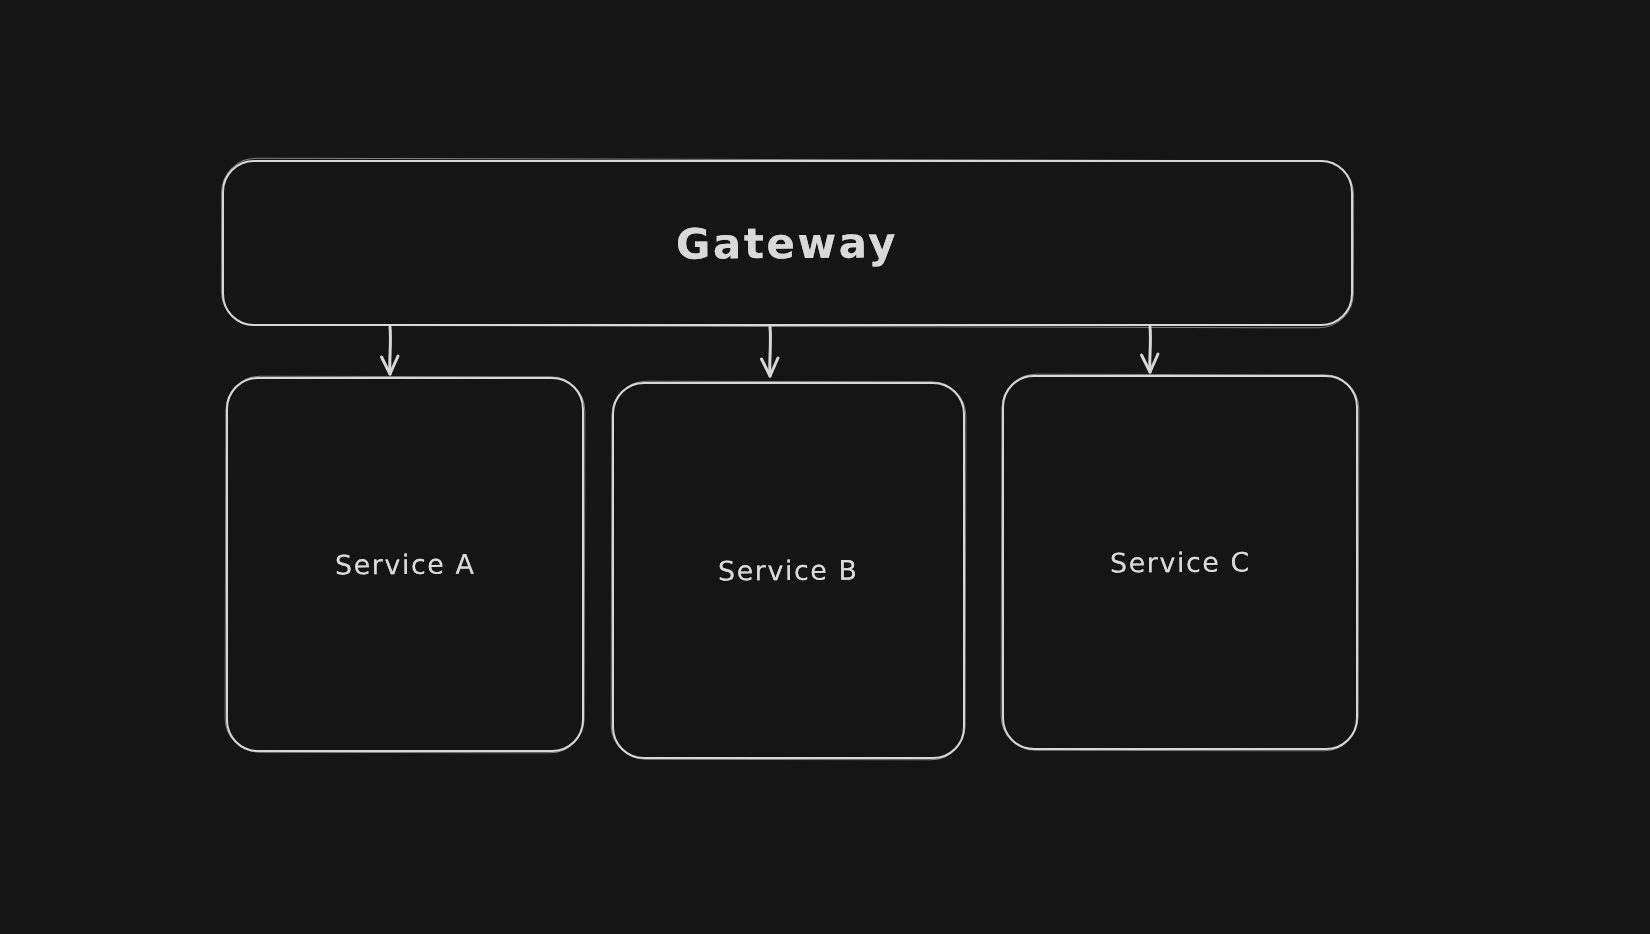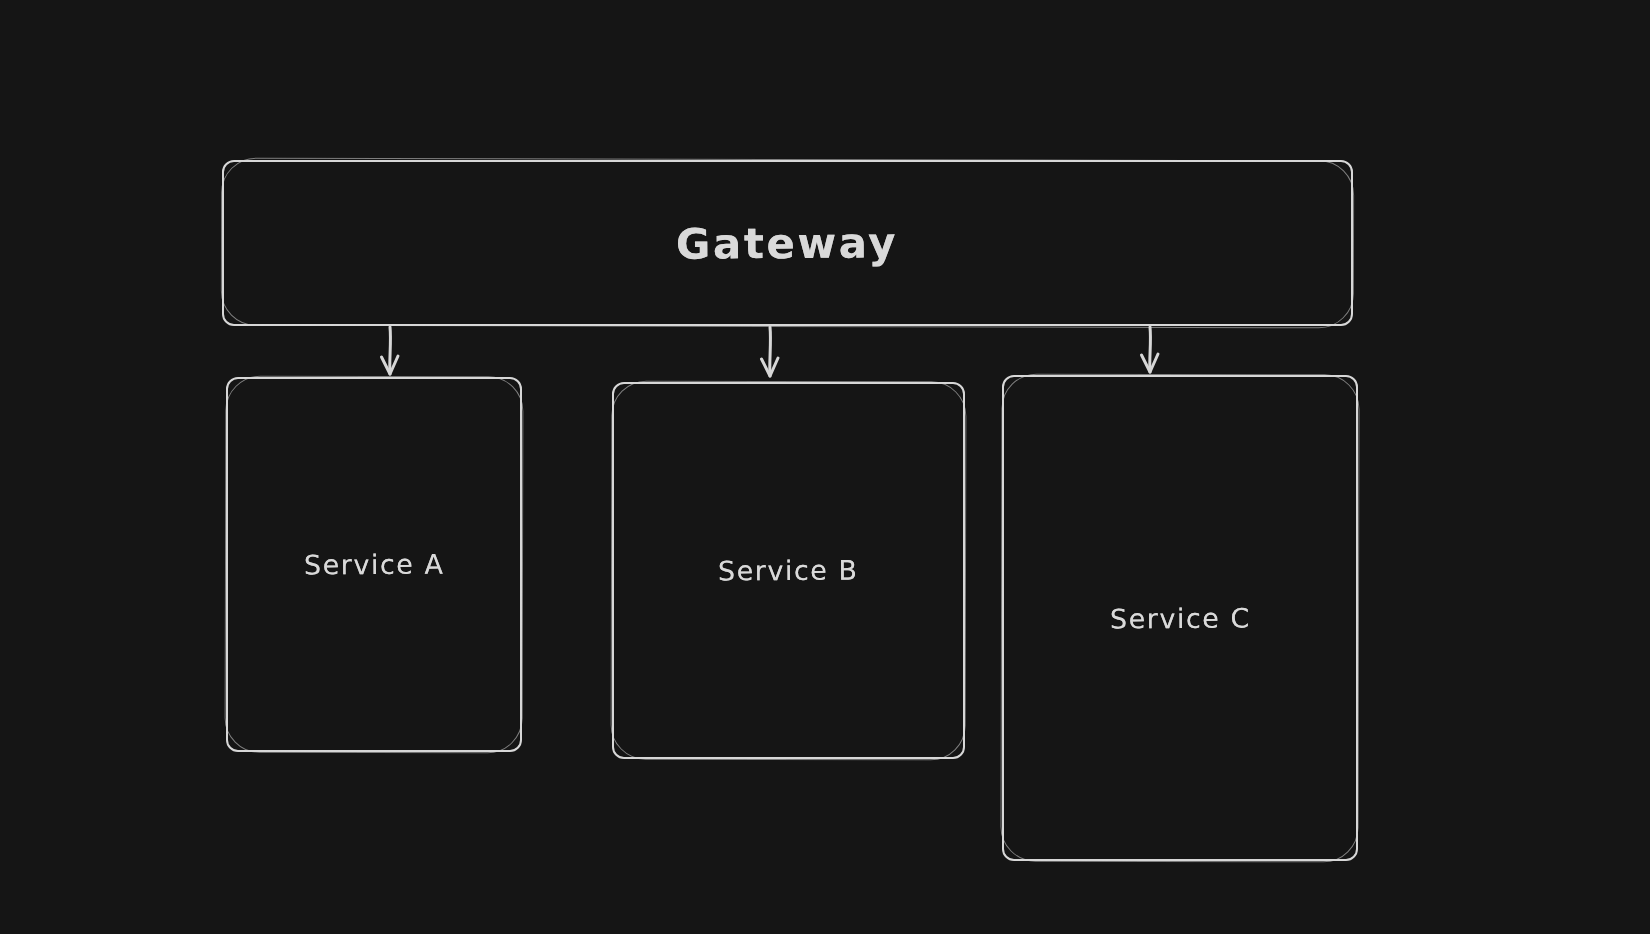--- a/index.html
+++ b/index.html
@@ -28,21 +28,21 @@
   .nodes {
     position: absolute;
     left: 0; top: 0;
     width: 100%;
     height: 100%;
   }
   .node {
     position: absolute;
     box-sizing: border-box;
     border: 2.8px solid #d7d7d7;
-    border-radius: 12px;
+    border-radius: 32px;
     background: transparent;
     display: flex;
     align-items: center;
     justify-content: center;
     cursor: pointer;
   }
   
   .node::before {
     content: "";
     position: absolute;
@@ -80,23 +80,23 @@
       </g>
       <g fill="none" stroke="#d7d7d7" stroke-width="3" stroke-linecap="round" stroke-linejoin="round">
         <path d="M 1150 327 C 1151.5 342, 1149 358, 1150 372"></path>
         <path d="M 1141.5 355 L 1150 372 L 1158 354"></path>
       </g>
     </svg>
   <div class="nodes">
       <div class="node" style="left: 222px; top: 160px; width: 1131px; height: 166px;">
         <span class="node-label big" style="font-size: 42px;">Gateway</span>
       </div>
-      <div class="node" style="left: 226px; top: 377px; width: 296px; height: 375px;">
+      <div class="node" style="left: 226px; top: 377px; width: 358px; height: 375px;">
         <span class="node-label" style="font-size: 27px;">Service A</span>
       </div>
       <div class="node" style="left: 612px; top: 382px; width: 353px; height: 377px;">
         <span class="node-label" style="font-size: 27px;">Service B</span>
       </div>
-      <div class="node" style="left: 1002px; top: 375px; width: 356px; height: 486px;">
+      <div class="node" style="left: 1002px; top: 375px; width: 356px; height: 375px;">
         <span class="node-label" style="font-size: 27px;">Service C</span>
       </div>
     </div>
 </div>
 
 </body></html>

